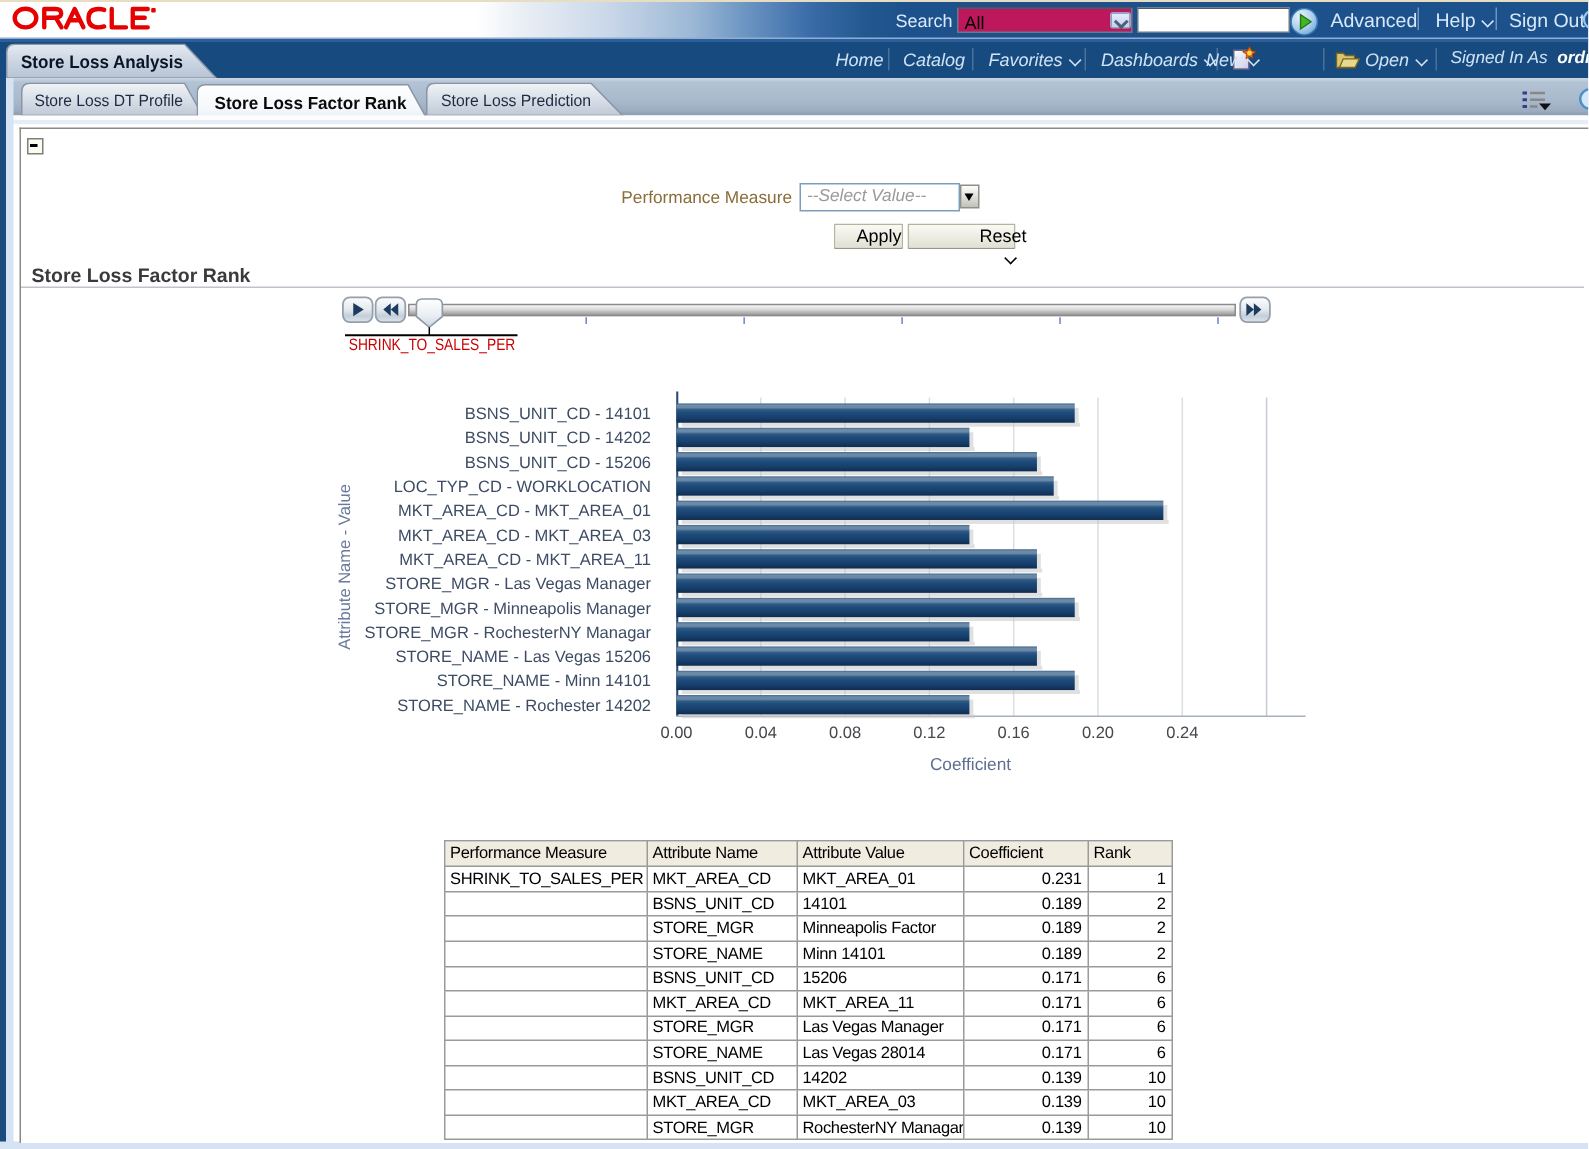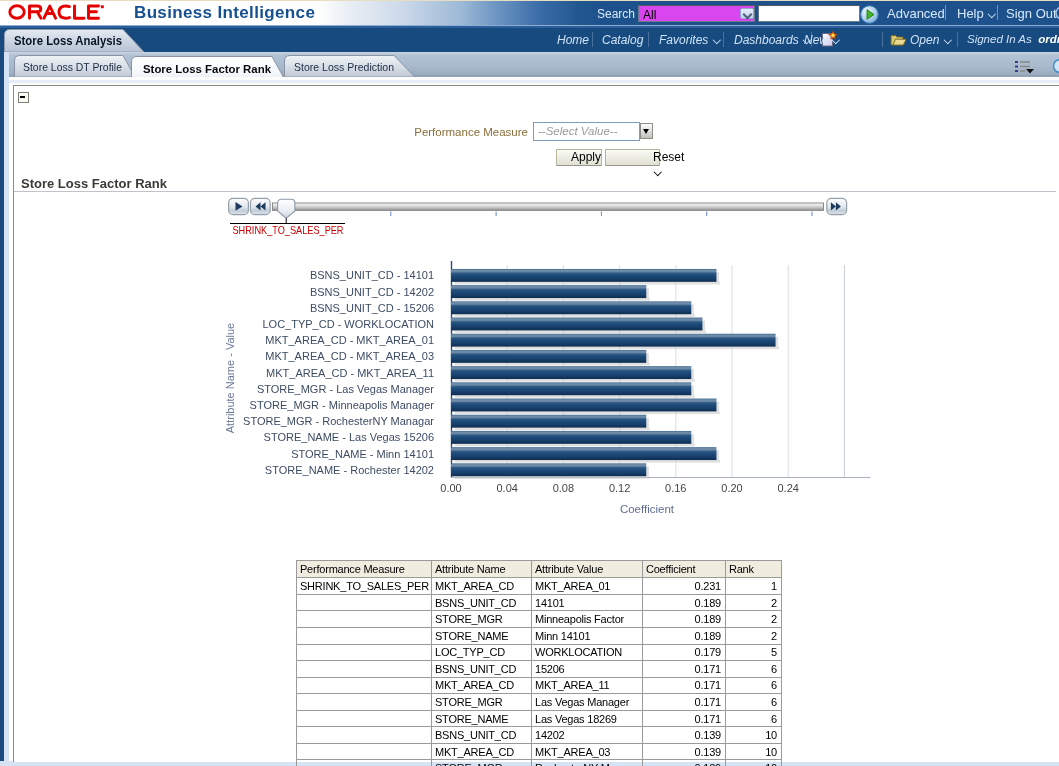--- a/index.html
+++ b/index.html
@@ -8,21 +8,21 @@
   .abs{position:absolute;}
   
   #row1{left:0;top:0;width:1059px;height:28px;
     background:linear-gradient(180deg,#e6ddc2 0,#e6ddc2 1.5px,transparent 1.5px),
     linear-gradient(90deg,#ffffff 0%,#ffffff 30%,#e9eef4 33%,#ccd9ea 38%,#9db9d6 43.5%,#6b94c2 47%,#3a6ca8 51%,#22588f 54.5%,#1d518c 57%,#1c518c 100%);}
   #row1line{left:0;top:25px;width:1059px;height:3px;background:linear-gradient(180deg,#8fadd0 0 1px,#2b5f9c 1px 100%);}
   #biz{left:134px;top:3px;font-size:17px;font-weight:bold;color:#15508f;letter-spacing:0.35px;}
   .r1txt{top:6px;font-size:13px;color:#d9e9fa;white-space:nowrap;}
   .r1sep{top:5px;width:1px;height:15px;background:#6f94bd;}
   
-  #scombo{left:638px;top:5px;width:115px;height:15px;background:#d946ef;border:1px solid #697a8c;border-top-color:#4e5a66;}
+  #scombo{left:638px;top:5px;width:115px;height:15px;background:#be185d;border:1px solid #697a8c;border-top-color:#4e5a66;}
   #scombo span{position:absolute;left:4px;top:2px;font-size:12px;color:#000;}
   #scbtn{left:740px;top:8px;width:14px;height:11px;background:linear-gradient(180deg,#e6ecfa,#c3d2f0);border:1px solid #93a6cc;border-radius:2px;box-sizing:border-box;}
   #sinput{left:758px;top:5px;width:100px;height:15px;background:#fff;border:1px solid #697a8c;border-top-color:#4e5a66;}
   
   #row2{left:0;top:28px;width:1059px;height:24px;background:#174a7e;}
   .r2txt{top:33px;font-size:12px;color:#cfe3f7;white-space:nowrap;font-style:italic;}
   .r2sep{top:32px;width:1px;height:15px;background:#4a719c;}
   .chev{display:inline-block;width:4.5px;height:4.5px;border-right:1.5px solid currentColor;border-bottom:1.5px solid currentColor;transform:rotate(45deg);margin-left:2px;vertical-align:2px;}
   
   #tabbar{left:0;top:52px;width:1059px;height:25px;background:linear-gradient(180deg,#ccd6e0 0%,#b2c3d5 12%,#a8b9cc 60%,#9cadc1 88%,#8d9fb5 96%,#99a8b8 100%);}
@@ -37,21 +37,21 @@
   #content{left:13px;top:85px;width:1046px;height:676px;border-top:1px solid #8b8b83;border-left:1px solid #8b8b83;background:#fff;}
   #minus{left:18px;top:92px;width:9px;height:9px;border:1px solid #7f7f77;background:#fbfbf1;}
   #minus i{position:absolute;left:1px;top:3px;width:5px;height:1.5px;background:#000;}
   #pmlabel{left:398px;top:126px;width:130px;text-align:right;font-size:11.5px;color:#8a6d38;}
   #pmcombo{left:533px;top:122px;width:105px;height:17px;border:1px solid #7c9ebd;background:#fff;}
   #pmcombo span{position:absolute;left:4px;top:2px;font-size:11.5px;font-style:italic;color:#9a9a9a;}
   #pmbtn{left:640px;top:123px;width:13px;height:16px;background:linear-gradient(180deg,#fdfdfd,#dadad4 60%,#c2c2bc);border:1px solid #8f8f89;box-sizing:border-box;}
   .dtri{position:absolute;left:2px;top:5px;width:0;height:0;border:3.5px solid transparent;border-top:5px solid #000;}
   .btn{height:17px;box-sizing:border-box;background:linear-gradient(180deg,#fafaf6,#ecece2 55%,#e0e0d4);border:1px solid #b5b59b;border-bottom-color:#98988a;border-radius:1px;font-size:12px;color:#000;text-align:right;line-height:15px;}
   #applybtn{left:556px;top:149px;width:46px;}
-  #resetbtn{left:605px;top:149px;width:55px;padding-left:47px;}
+  #resetbtn{left:605px;top:149px;width:72px;padding-left:47px;}
   #sectitle{left:21px;top:176px;font-size:13px;font-weight:bold;color:#3a3a3a;}
   #sechr{left:14px;top:191px;width:1042px;height:1px;background:#bfc3cb;}
   
   #rtable{left:296px;top:560px;border-collapse:collapse;table-layout:fixed;width:485px;font-size:11px;letter-spacing:-0.22px;color:#000;}
   #rtable td,#rtable th{box-sizing:border-box;border:1px solid #9a9a9a;padding:0 3px;height:16.55px;font-weight:normal;text-align:left;white-space:nowrap;overflow:hidden;}
   #rtable th{background:#f0ece0;height:17.4px;}
   #rtable td.num{text-align:right;padding-right:4px;}
 </style>
 </head>
 <body>
@@ -61,21 +61,20 @@
   <div class="abs" id="row1line"></div>
   <svg class="abs" style="left:8px;top:4px" width="100" height="17" viewBox="0 0 100 17" fill="none" stroke="#e60000" stroke-width="2.9" stroke-linecap="round" stroke-linejoin="round">
     <ellipse cx="9" cy="8" rx="7.2" ry="6.2"></ellipse>
     <path d="M21.5,14.2 L21.5,2 L29,2 Q32.8,2 32.8,4.9 Q32.8,7.8 29,7.8 L21.5,7.8 M29.3,8 L33,14.2"></path>
     <path d="M36,14.2 L41.8,2 L47.6,14.2 M38.4,9.5 L45.2,9.5"></path>
     <path d="M61.5,2.6 Q59.8,2 57.8,2 Q51,2 51,8.1 Q51,14.2 57.8,14.2 Q59.8,14.2 61.5,13.6"></path>
     <path d="M66.5,2 L66.5,14.2 L76,14.2"></path>
     <path d="M90.5,2 L80.5,2 L80.5,14.2 L90.5,14.2 M80.5,7.8 L88.5,7.8"></path>
     <rect x="93.5" y="2" width="1.6" height="1.6" fill="#e60000" stroke-width="1.4"></rect>
   </svg>
-  <div class="abs" id="biz">Business Intelligence</div>
   <div class="abs r1txt" style="left:597px;font-size:12px;top:7px;">Search</div>
   <div class="abs" id="scombo">
       <span>All</span>
     </div>
   <div class="abs" id="scbtn">
       <span style="position:absolute;left:3px;top:1.5px;width:5px;height:5px;border-right:2px solid #4c6076;border-bottom:2px solid #4c6076;transform:rotate(45deg);"></span>
     </div>
   <div class="abs" id="sinput"></div>
   <svg class="abs" style="left:860px;top:5px" width="19" height="19">
     <defs>
@@ -349,27 +348,20 @@
         </tr>
     <tr>
           <td></td>
           <td>STORE_NAME</td>
           <td>Minn 14101</td>
           <td class="num">0.189</td>
           <td class="num">2</td>
         </tr>
     <tr>
           <td></td>
-          <td>LOC_TYP_CD</td>
-          <td>WORKLOCATION</td>
-          <td class="num">0.179</td>
-          <td class="num">5</td>
-        </tr>
-    <tr>
-          <td></td>
           <td>BSNS_UNIT_CD</td>
           <td>15206</td>
           <td class="num">0.171</td>
           <td class="num">6</td>
         </tr>
     <tr>
           <td></td>
           <td>MKT_AREA_CD</td>
           <td>MKT_AREA_11</td>
           <td class="num">0.171</td>
@@ -378,21 +370,21 @@
     <tr>
           <td></td>
           <td>STORE_MGR</td>
           <td>Las Vegas Manager</td>
           <td class="num">0.171</td>
           <td class="num">6</td>
         </tr>
     <tr>
           <td></td>
           <td>STORE_NAME</td>
-          <td>Las Vegas 18269</td>
+          <td>Las Vegas 28014</td>
           <td class="num">0.171</td>
           <td class="num">6</td>
         </tr>
     <tr>
           <td></td>
           <td>BSNS_UNIT_CD</td>
           <td>14202</td>
           <td class="num">0.139</td>
           <td class="num">10</td>
         </tr>

